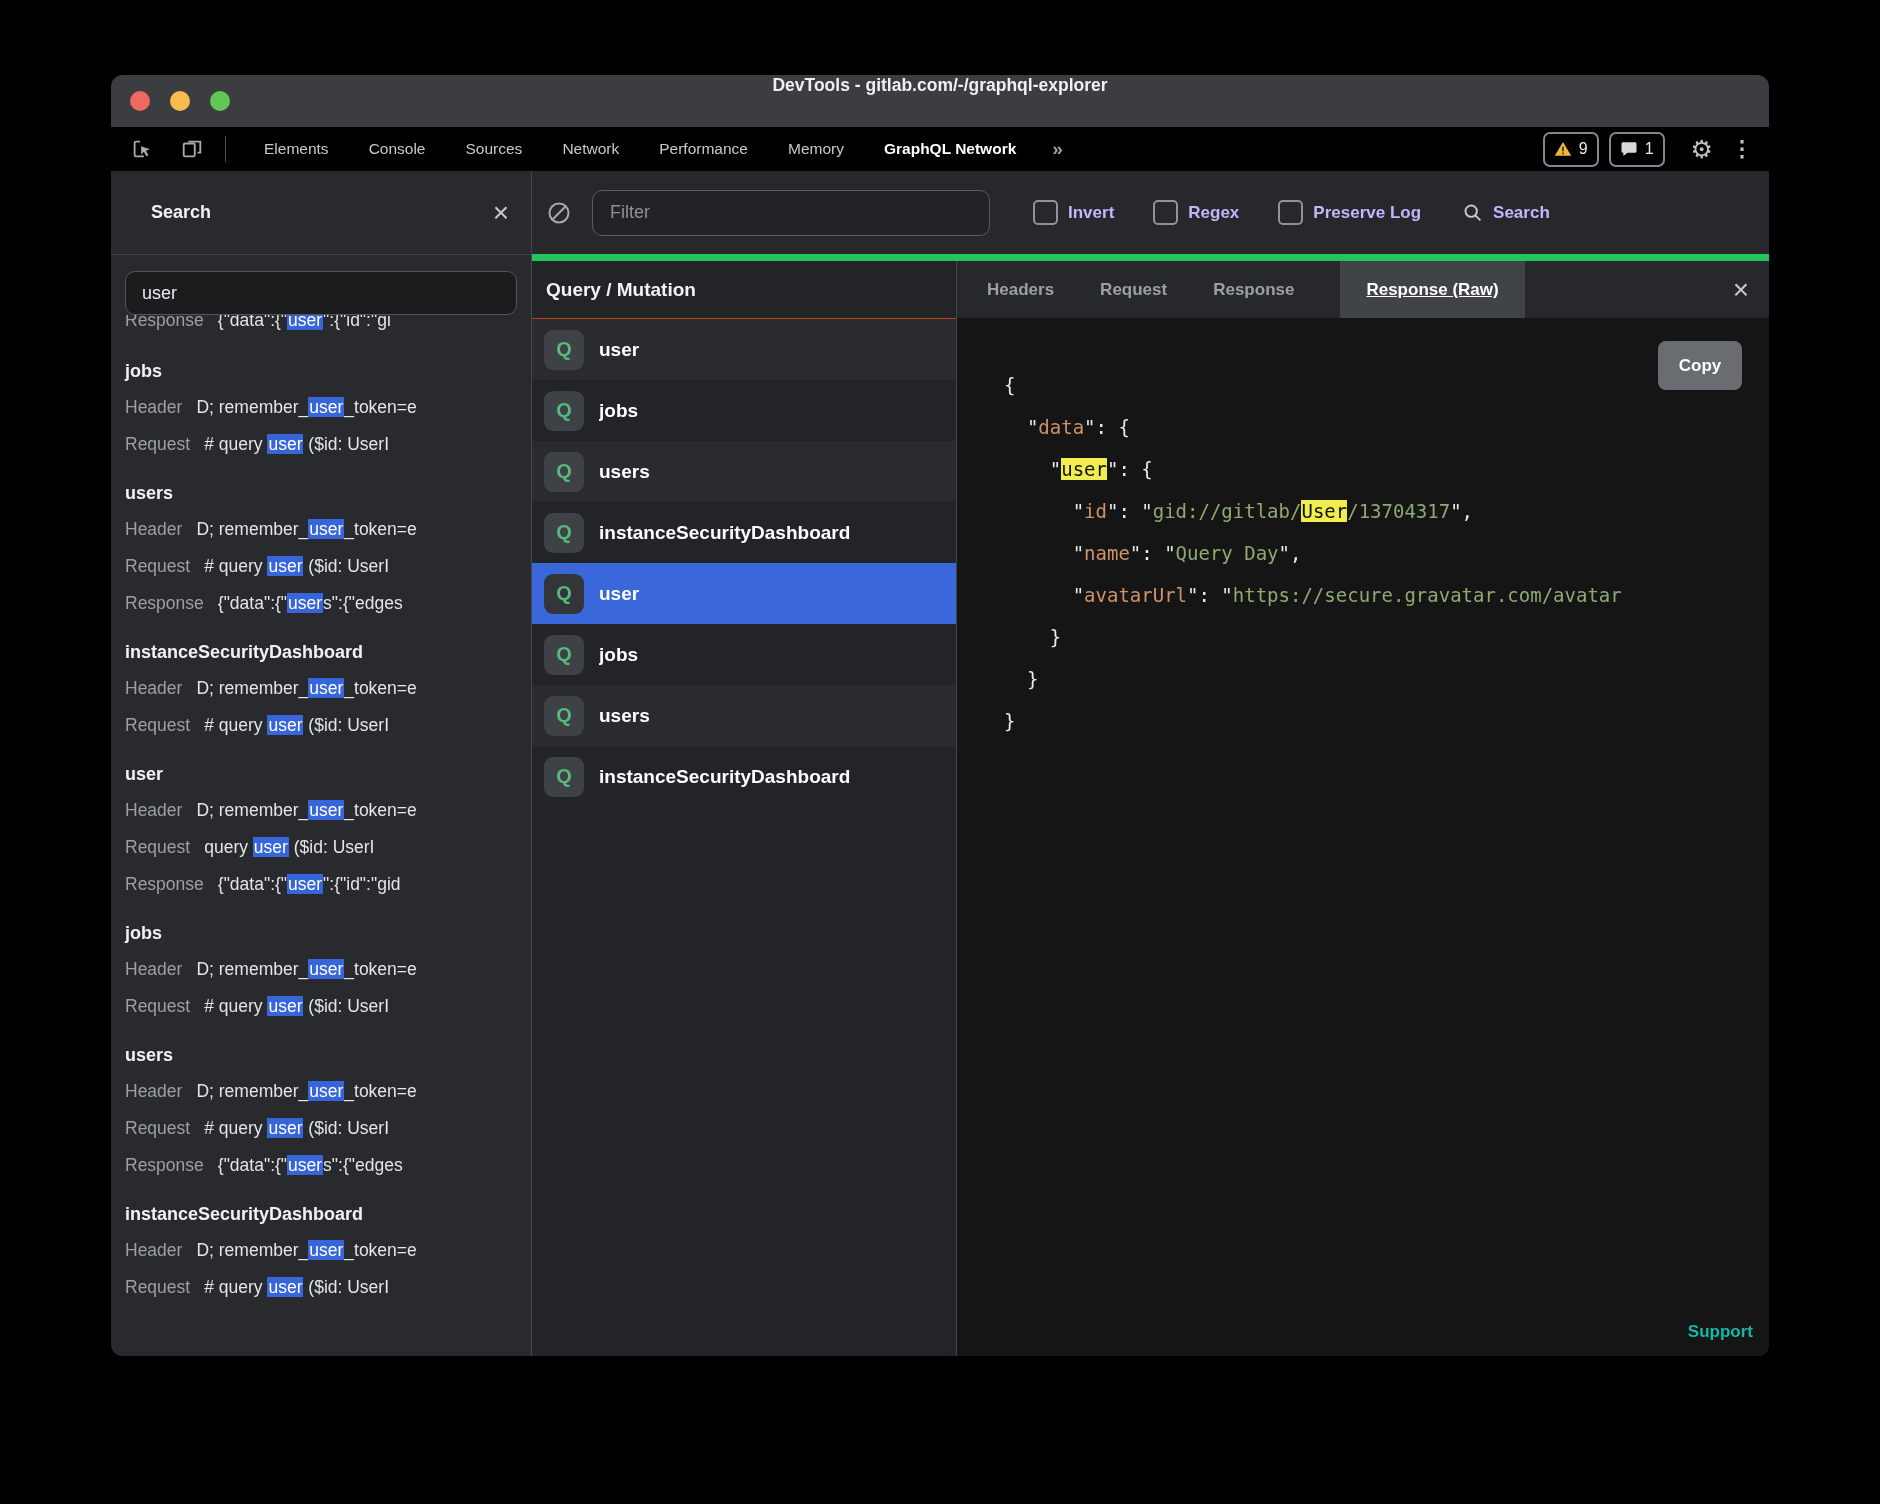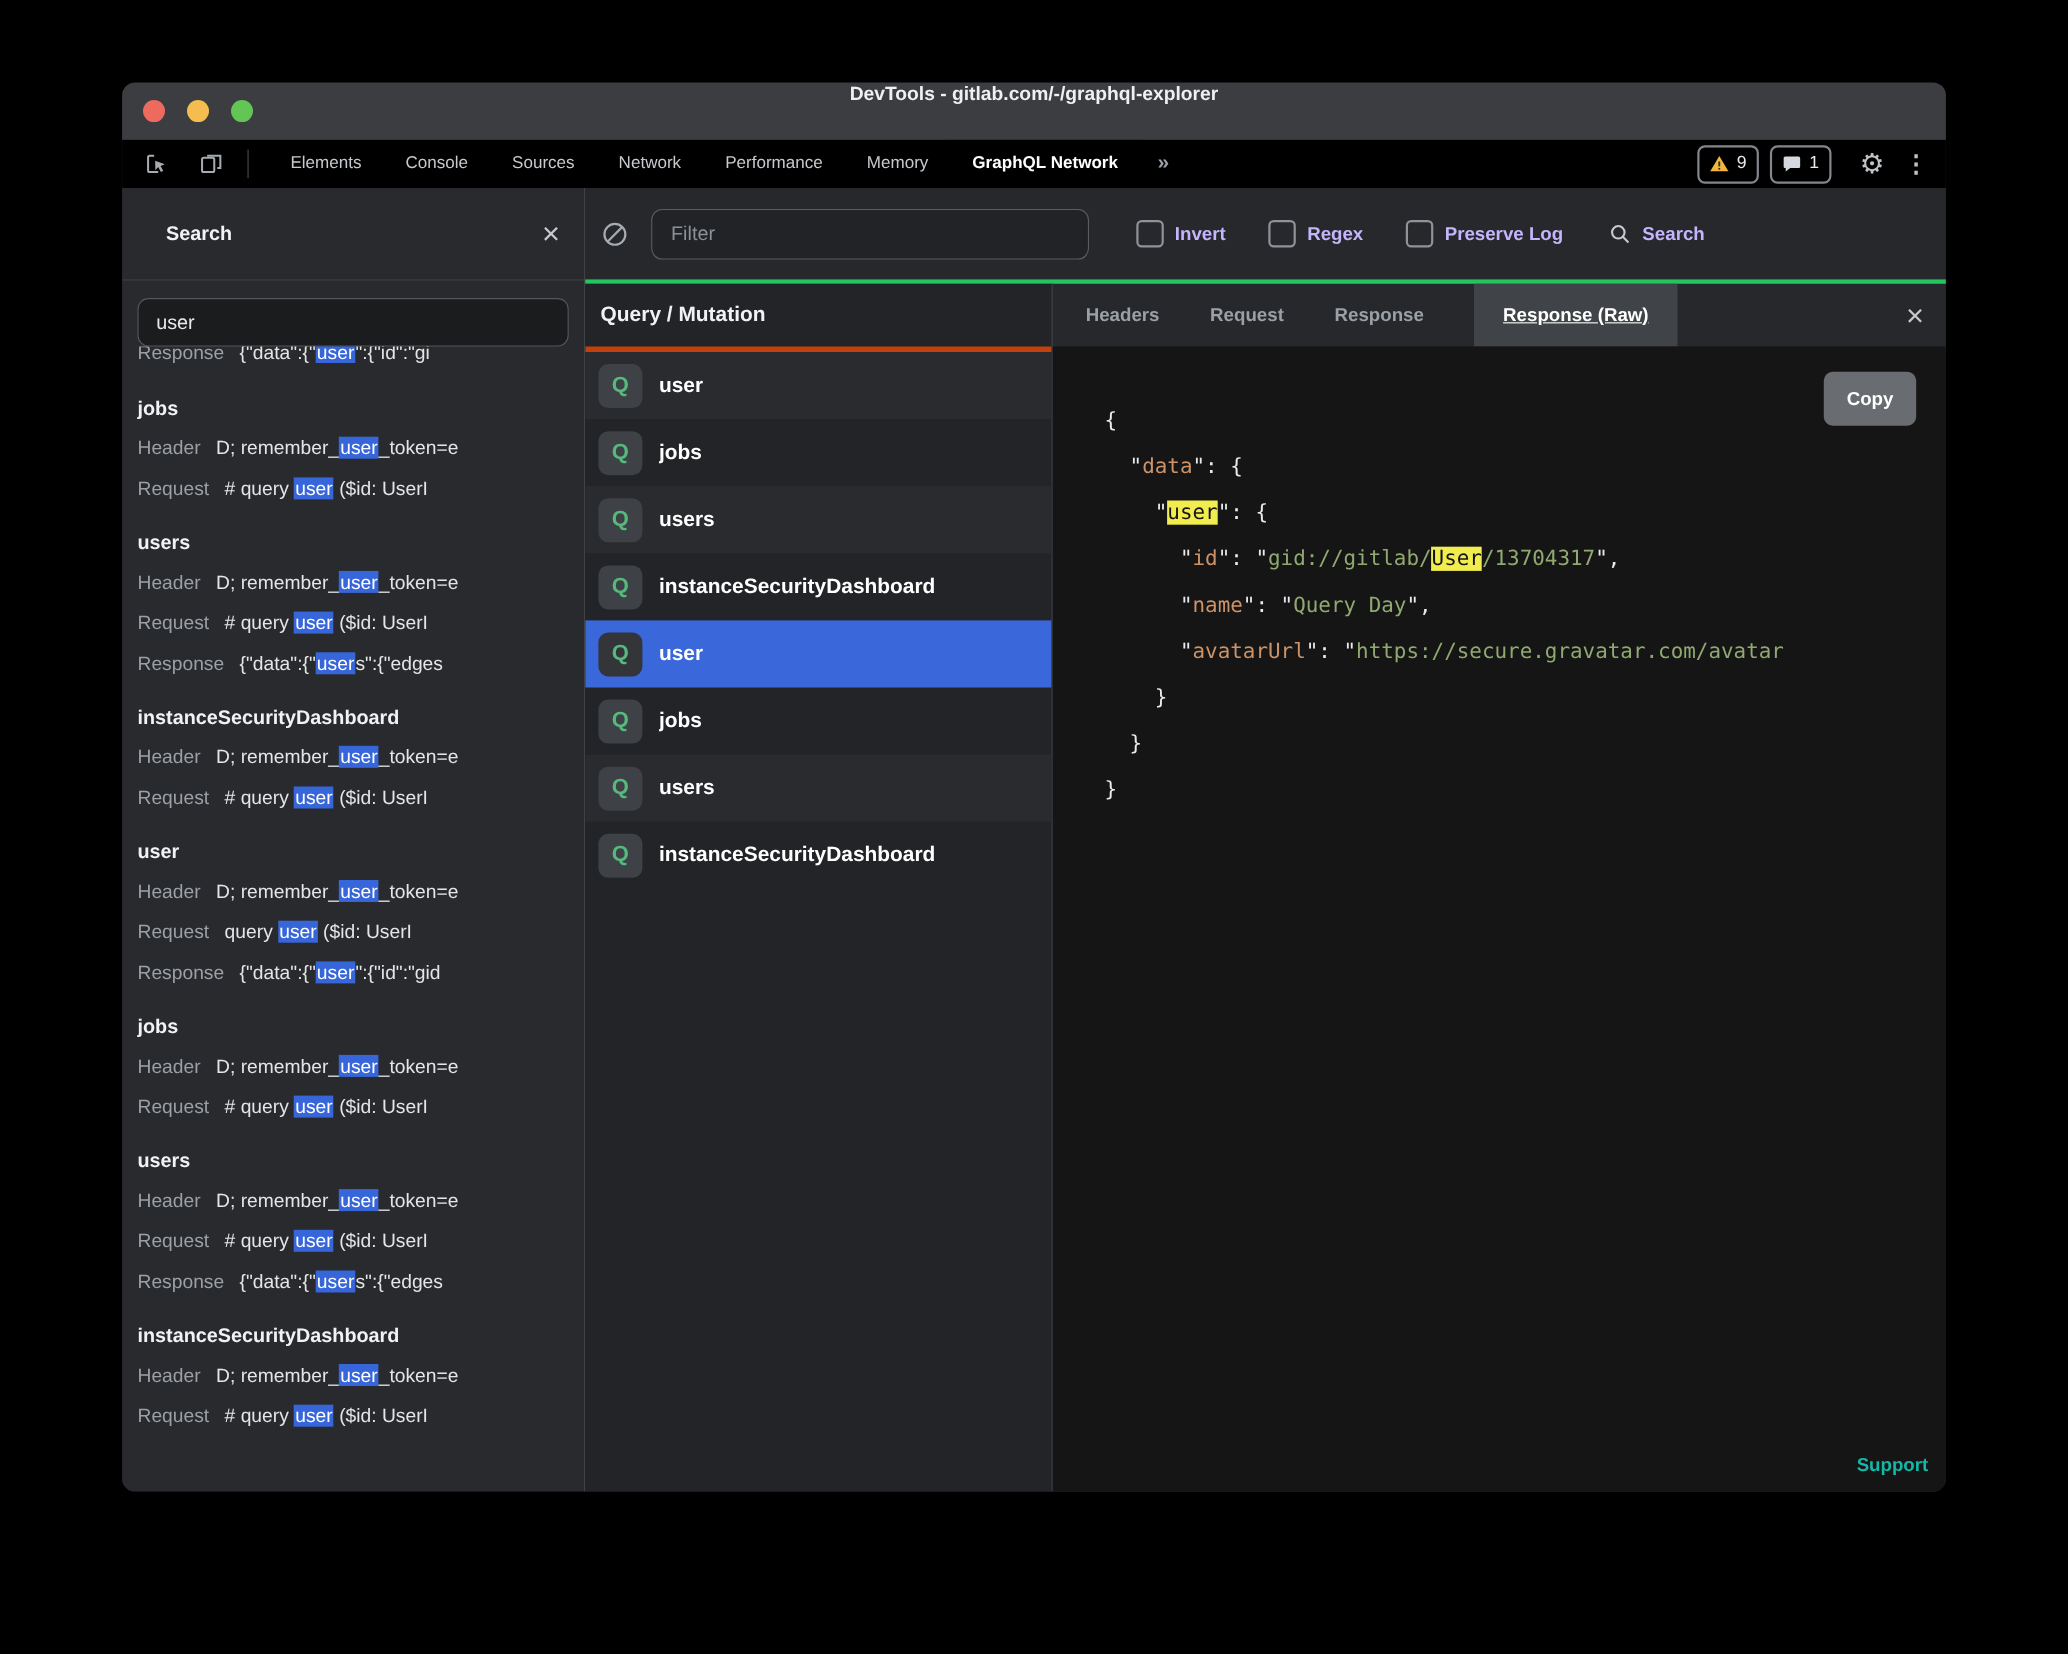--- a/index.html
+++ b/index.html
@@ -39,35 +39,35 @@
     border-radius:10px;color:#e8eaed;font-size:18px;padding:0 16px;outline:none;font-family:"Liberation Sans",sans-serif;}
   .results{flex:1;overflow:hidden;padding:0 0 0 14px;}
   .clipline{height:26px;overflow:hidden;position:relative;}
   .clipline .rline{position:absolute;top:-13px;left:0;right:0;}
   .rsection-title{margin-top:12px;height:36px;line-height:36px;color:#f1f2f4;font-size:18px;font-weight:bold;white-space:nowrap;}
   .rline{height:37px;line-height:37px;font-size:17.5px;color:#e3e5e8;white-space:nowrap;overflow:hidden;}
   .rlabel{color:#9aa0a6;margin-right:14px;}
   .bluehl{background:#3766da;color:#fff;padding:0 1px;}
   
   .rest{flex:1;display:flex;flex-direction:column;min-width:0;background:#27282b;}
-  .frow{height:83px;flex:none;border-bottom:4px solid #22c55e;display:flex;align-items:center;padding-left:14px;}
+  .frow{height:83px;flex:none;border-bottom:7px solid #22c55e;display:flex;align-items:center;padding-left:14px;}
   .blockicon{width:26px;height:26px;flex:none;}
   .finput{margin-left:20px;width:398px;flex:none;}
   .finput input{width:100%;box-sizing:border-box;height:46px;background:#222326;border:1.5px solid #595c61;
     border-radius:10px;color:#e8eaed;font-size:18px;padding:0 17px;outline:none;font-family:"Liberation Sans",sans-serif;}
   .finput input::placeholder{color:#8c9196;}
   .fopts{display:flex;align-items:center;margin-left:43px;gap:39px;}
   .fopt{display:flex;align-items:center;gap:10px;cursor:default;}
   .cbox{width:21px;height:21px;border:2px solid #8f9399;border-radius:5px;background:transparent;flex:none;}
   .foptlabel{color:#c4b5fd;font-size:17px;font-weight:700;white-space:nowrap;}
   .searchopt{display:flex;align-items:center;gap:10px;margin-left:41px;cursor:default;}
   .searchopt svg{width:21px;height:21px;}
   .content{flex:1;display:flex;min-height:0;}
   .midlist{width:424px;flex:none;background:#232427;border-right:1px solid #43464a;display:flex;flex-direction:column;overflow:hidden;}
-  .mhead{height:57px;flex:none;border-bottom:5px solid #c2410c;display:flex;align-items:center;padding-left:14px;
+  .mhead{height:57px;flex:none;border-bottom:1px solid #c2410c;display:flex;align-items:center;padding-left:14px;
     color:#f1f2f4;font-size:19px;font-weight:bold;}
   .qrow{height:61px;flex:none;display:flex;align-items:center;padding-left:12px;cursor:default;}
   .qrow.alt{background:#2a2b2e;}
   .qrow.selected{background:#3a67da;}
   .qbadge{width:40px;height:40px;border-radius:9px;background:#3e4145;display:flex;align-items:center;justify-content:center;
     color:#56b97d;font-size:20px;font-weight:bold;flex:none;}
   .qrow.selected .qbadge{background:#333539;}
   .qlabel{margin-left:15px;color:#fff;font-size:19px;font-weight:bold;white-space:nowrap;overflow:hidden;}
   .detail{flex:1;display:flex;flex-direction:column;min-width:0;}
   .dtabs{height:57px;flex:none;display:flex;align-items:center;padding-left:30px;}

